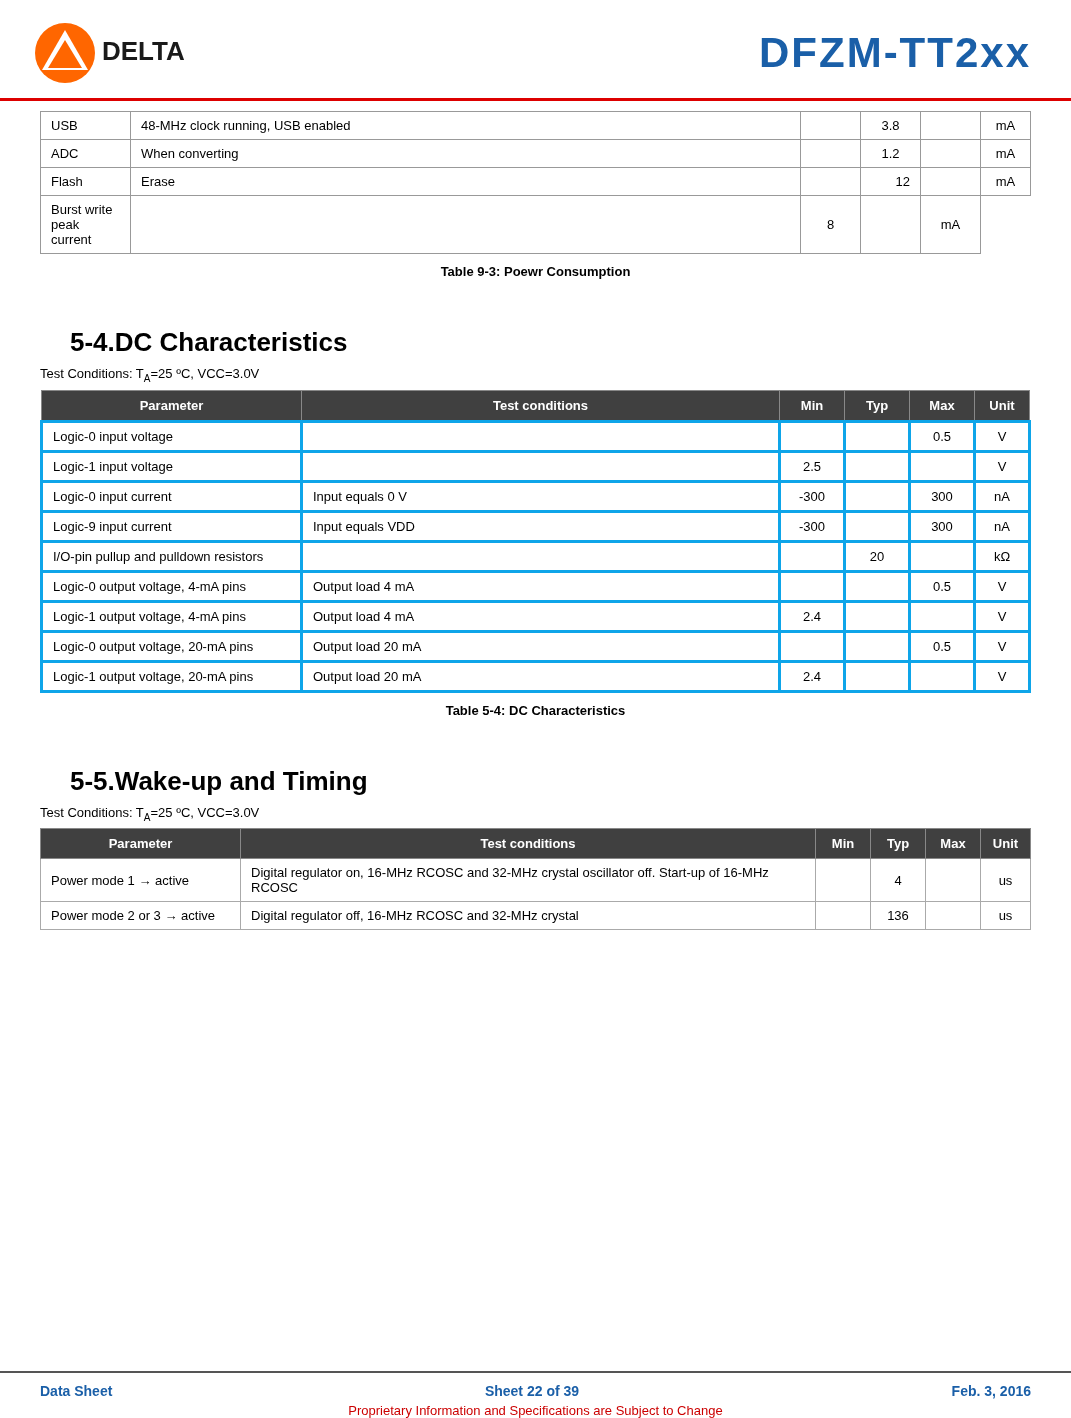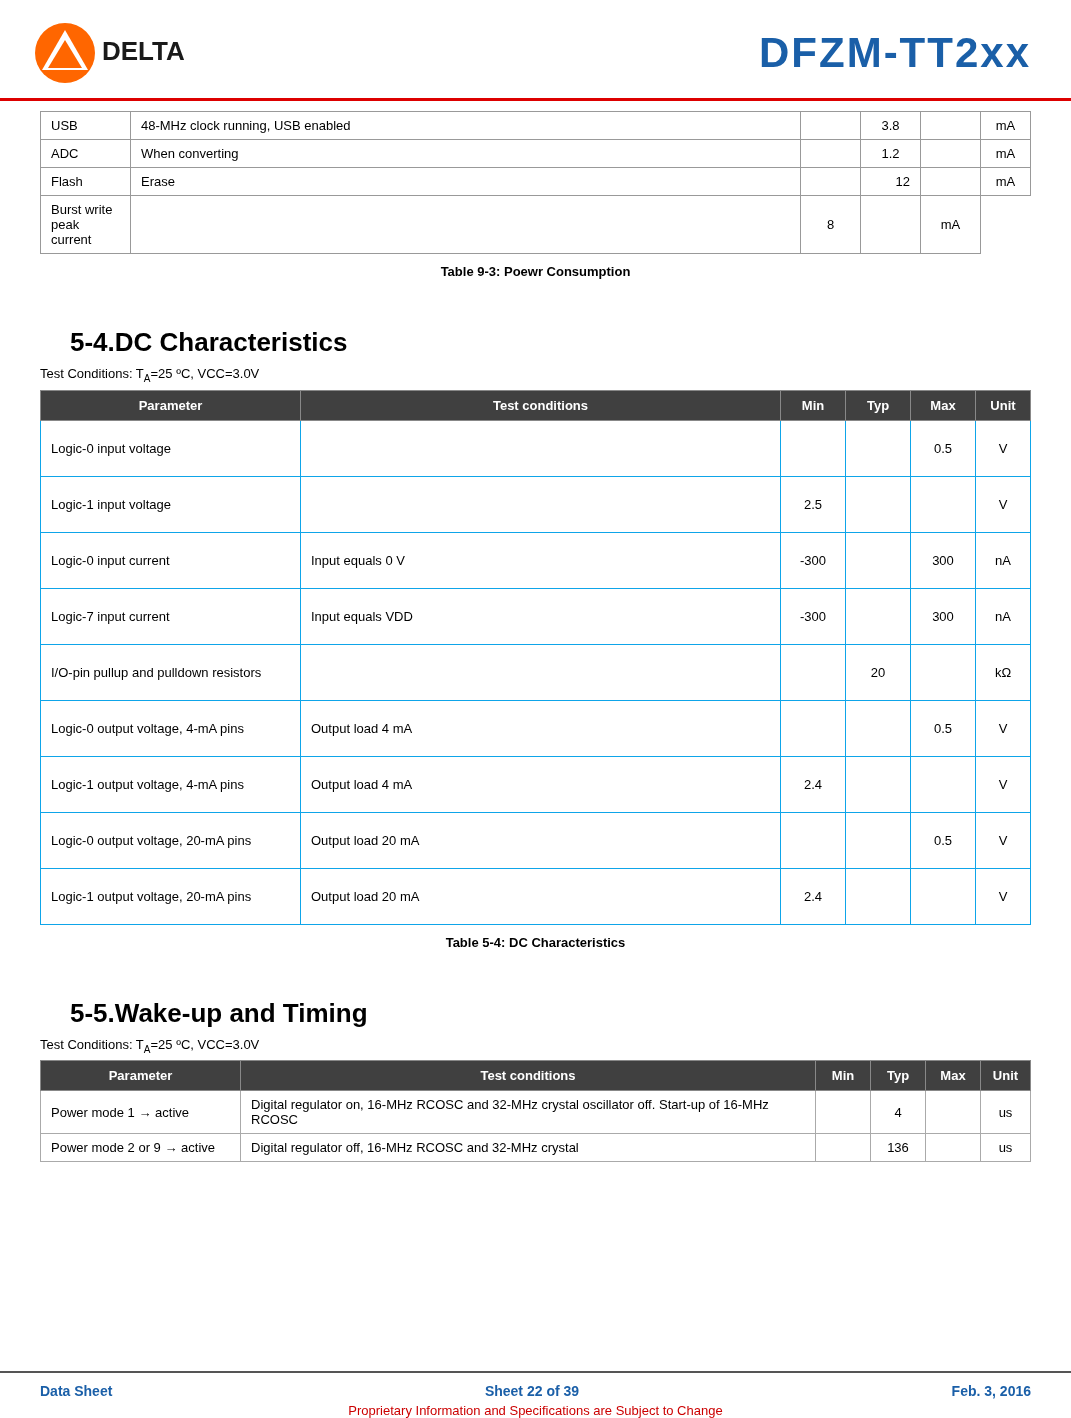--- a/index.html
+++ b/index.html
@@ -105,22 +105,22 @@
     }
     .dc-table th {
       background: #404040;
       color: #fff;
       padding: 7px 10px;
       border: 1px solid #888;
       text-align: center;
       font-weight: bold;
     }
     .dc-table td {
-      border: 1px solid #0ea5e9;
-      padding: 20px 10px;
+      border: 3px solid #0ea5e9;
+      padding: 6px 10px;
     }
     .dc-table .col-param { width: 260px; }
     .dc-table .col-cond { width: auto; }
     .dc-table .col-min { width: 65px; text-align: center; }
     .dc-table .col-typ { width: 65px; text-align: center; }
     .dc-table .col-max { width: 65px; text-align: center; }
     .dc-table .col-unit { width: 55px; text-align: center; }
 
     
     .wakeup-table {
@@ -296,21 +296,21 @@
           </tr>
           <tr>
             <td style="text-align: left;">Logic-0 input current</td>
             <td style="text-align: left;">Input equals 0 V</td>
             <td style="text-align: center;">-300</td>
             <td style="text-align: center;"></td>
             <td style="text-align: center;">300</td>
             <td style="text-align: center;">nA</td>
           </tr>
           <tr>
-            <td style="text-align: left;">Logic-7 input current</td>
+            <td style="text-align: left;">Logic-9 input current</td>
             <td style="text-align: left;">Input equals VDD</td>
             <td style="text-align: center;">-300</td>
             <td style="text-align: center;"></td>
             <td style="text-align: center;">300</td>
             <td style="text-align: center;">nA</td>
           </tr>
           <tr>
             <td style="text-align: left;">I/O-pin pullup and pulldown resistors</td>
             <td style="text-align: left;"></td>
             <td style="text-align: center;"></td>
@@ -385,21 +385,21 @@
       <tbody id="wakeup-table-body">
       <tr>
             <td style="text-align: left;">Power mode 1 → active</td>
             <td style="text-align: left;">Digital regulator on, 16-MHz RCOSC and 32-MHz crystal oscillator off. Start-up of 16-MHz RCOSC</td>
             <td style="text-align: center;"></td>
             <td style="text-align: center;">4</td>
             <td style="text-align: center;"></td>
             <td style="text-align: center;">us</td>
           </tr>
           <tr>
-            <td style="text-align: left;">Power mode 2 or 9 → active</td>
+            <td style="text-align: left;">Power mode 2 or 3 → active</td>
             <td style="text-align: left;">Digital regulator off, 16-MHz RCOSC and 32-MHz crystal</td>
             <td style="text-align: center;"></td>
             <td style="text-align: center;">136</td>
             <td style="text-align: center;"></td>
             <td style="text-align: center;">us</td>
           </tr>
         </tbody>
     </table>
 
   </div>

